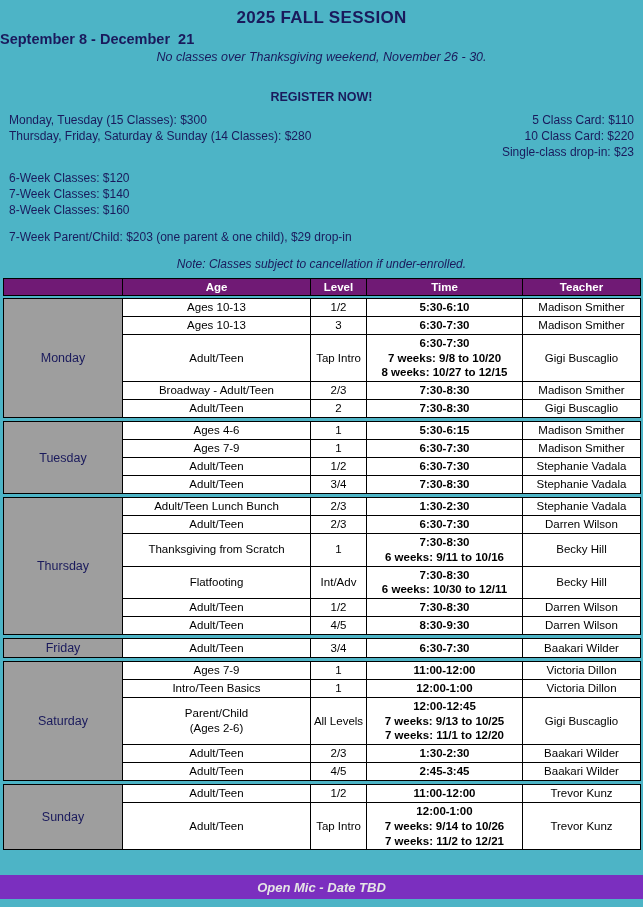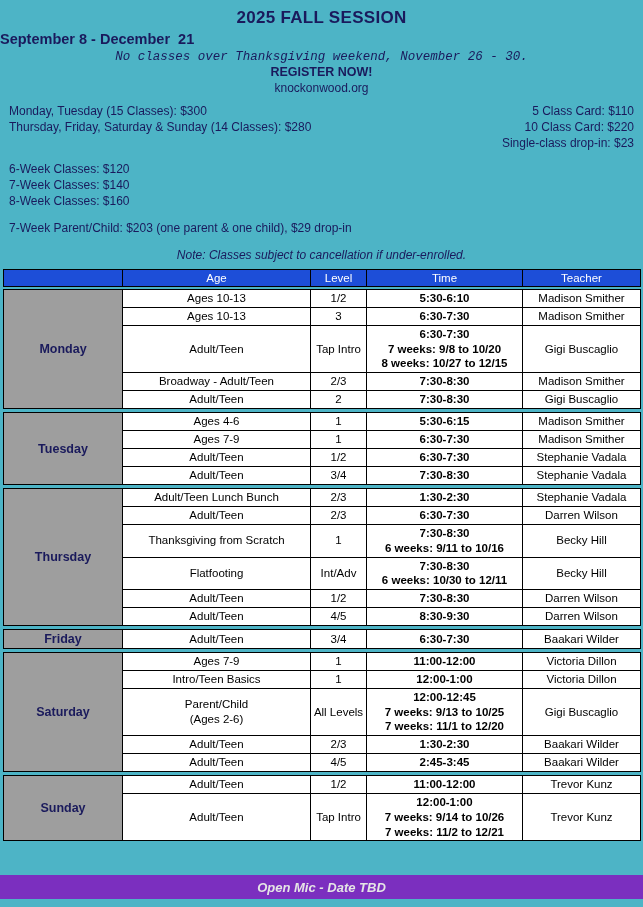--- a/index.html
+++ b/index.html
@@ -10,38 +10,38 @@
   }
   *{margin:0;padding:0;box-sizing:border-box;}
   html,body{background:var(--teal);}
   body{font-family:"Liberation Sans", sans-serif;color:var(--navy);}
   .page{width:643px;height:907px;background:var(--teal);display:flex;flex-direction:column;overflow:hidden;margin:0 auto;}
 
   
   .top{padding-top:8px;}
   .title{text-align:center;font-size:17px;font-weight:bold;letter-spacing:.3px;}
   .dates{text-align:left;font-size:14.5px;font-weight:bold;margin-top:3px;white-space:pre;}
-  .thanksgiving{text-align:center;font-style:italic;font-size:12.5px;margin-top:3px;font-family:Liberation Mono, monospace;}
-  .register{text-align:center;font-weight:bold;font-size:12.5px;margin-top:1px;cursor:pointer;}
+  .thanksgiving{text-align:center;font-style:italic;font-size:12.5px;margin-top:3px;}
+  .register{text-align:center;font-weight:bold;font-size:12.5px;margin-top:26px;cursor:pointer;}
   .website{text-align:center;font-size:12px;margin-top:2px;cursor:pointer;}
   .price-row{display:flex;justify-content:space-between;align-items:flex-start;padding:0 9px;margin-top:9px;font-size:12px;line-height:1.32;gap:12px;}
   .price-right{text-align:right;}
   .week-prices{padding:0 9px;margin-top:11px;font-size:12px;line-height:1.32;}
   .parent-child{padding:0 9px;margin-top:11px;font-size:12px;}
   .cancel-note{text-align:center;font-style:italic;font-size:12px;margin-top:13px;margin-bottom:7px;}
 
   
   .schedule{padding:0 3px;}
   .day-table{width:637px;table-layout:fixed;border-collapse:collapse;margin-bottom:3px;}
   .day-table td{border:1px solid #000;background:#fff;text-align:center;vertical-align:middle;
     font-size:11.5px;line-height:1.28;padding:1px 2px;color:#000;white-space:pre-line;height:18px;}
   .day-table td.time{font-weight:bold;}
-  .day-table td.day-cell{background:var(--gray);color:var(--navy);font-weight:bold;font-size:12.5px;}
+  .day-table td.day-cell{background:var(--gray);color:var(--navy);font-weight:normal;font-size:12.5px;}
   .header-table{margin-bottom:2px;}
-  .header-table td{background:#1d4ed8;color:#fff;font-weight:normal;font-size:11.5px;height:17px;
+  .header-table td{background:#701a75;color:#fff;font-weight:bold;font-size:11.5px;height:17px;
     border:1px solid #000;white-space:nowrap;padding:0 2px;}
   .col-day{width:119px;}
   .col-age{width:188px;}
   .col-level{width:56px;}
   .col-time{width:156px;}
   .col-teacher{width:118px;}
 
   
   .footer{margin-top:auto;}
   .banner{height:24px;background:var(--purple);color:#e5e5e5;font-weight:bold;font-style:italic;
@@ -50,21 +50,20 @@
 </head>
 <body>
 
 <div class="page">
 
   <header class="top">
     <div class="title">2025 FALL SESSION</div>
     <div class="dates">September 8 - December  21</div>
     <div class="thanksgiving">No classes over Thanksgiving weekend, November 26 - 30.</div>
     <div class="register">REGISTER NOW!</div>
-    <div class="website">knockonwood.org</div>
 
     <div class="price-row">
       <div class="price-left">
         <div>Monday, Tuesday (15 Classes): $300</div>
         <div>Thursday, Friday, Saturday &amp; Sunday (14 Classes): $280</div>
       </div>
       <div class="price-right">
         <div>5 Class Card: $110</div>
         <div>10 Class Card: $220</div>
         <div>Single-class drop-in: $23</div>

